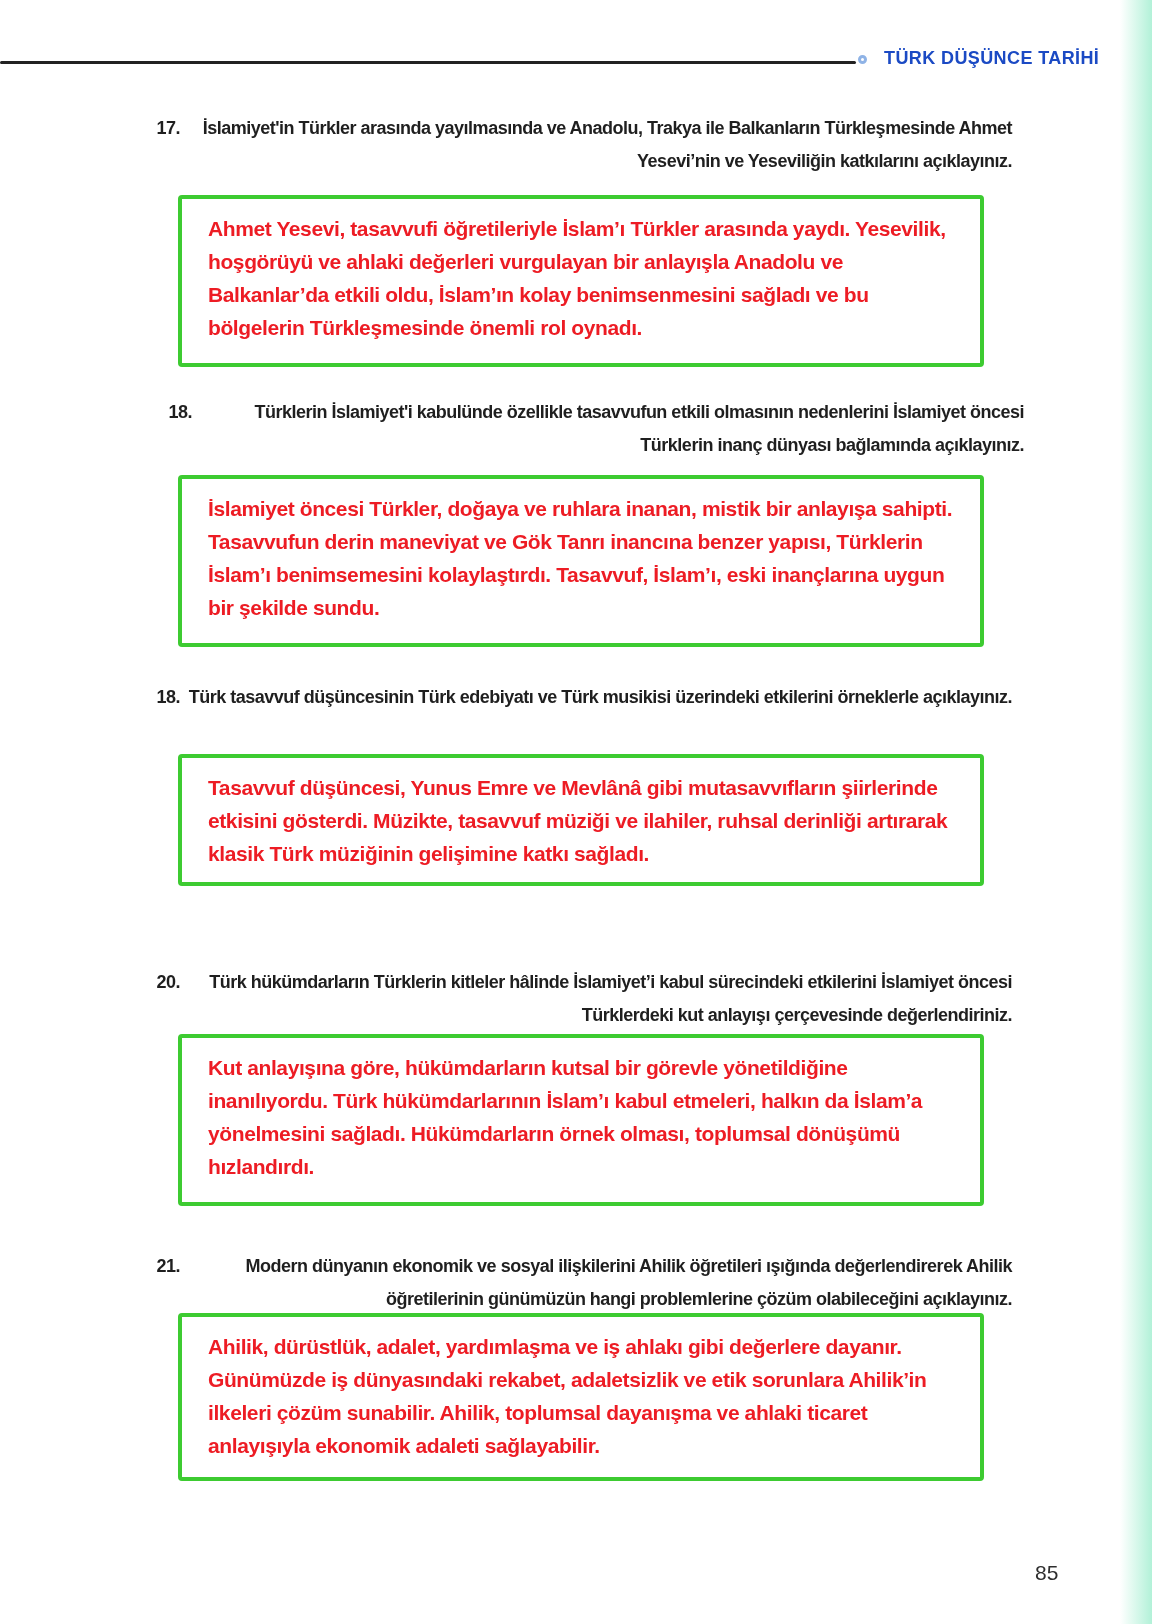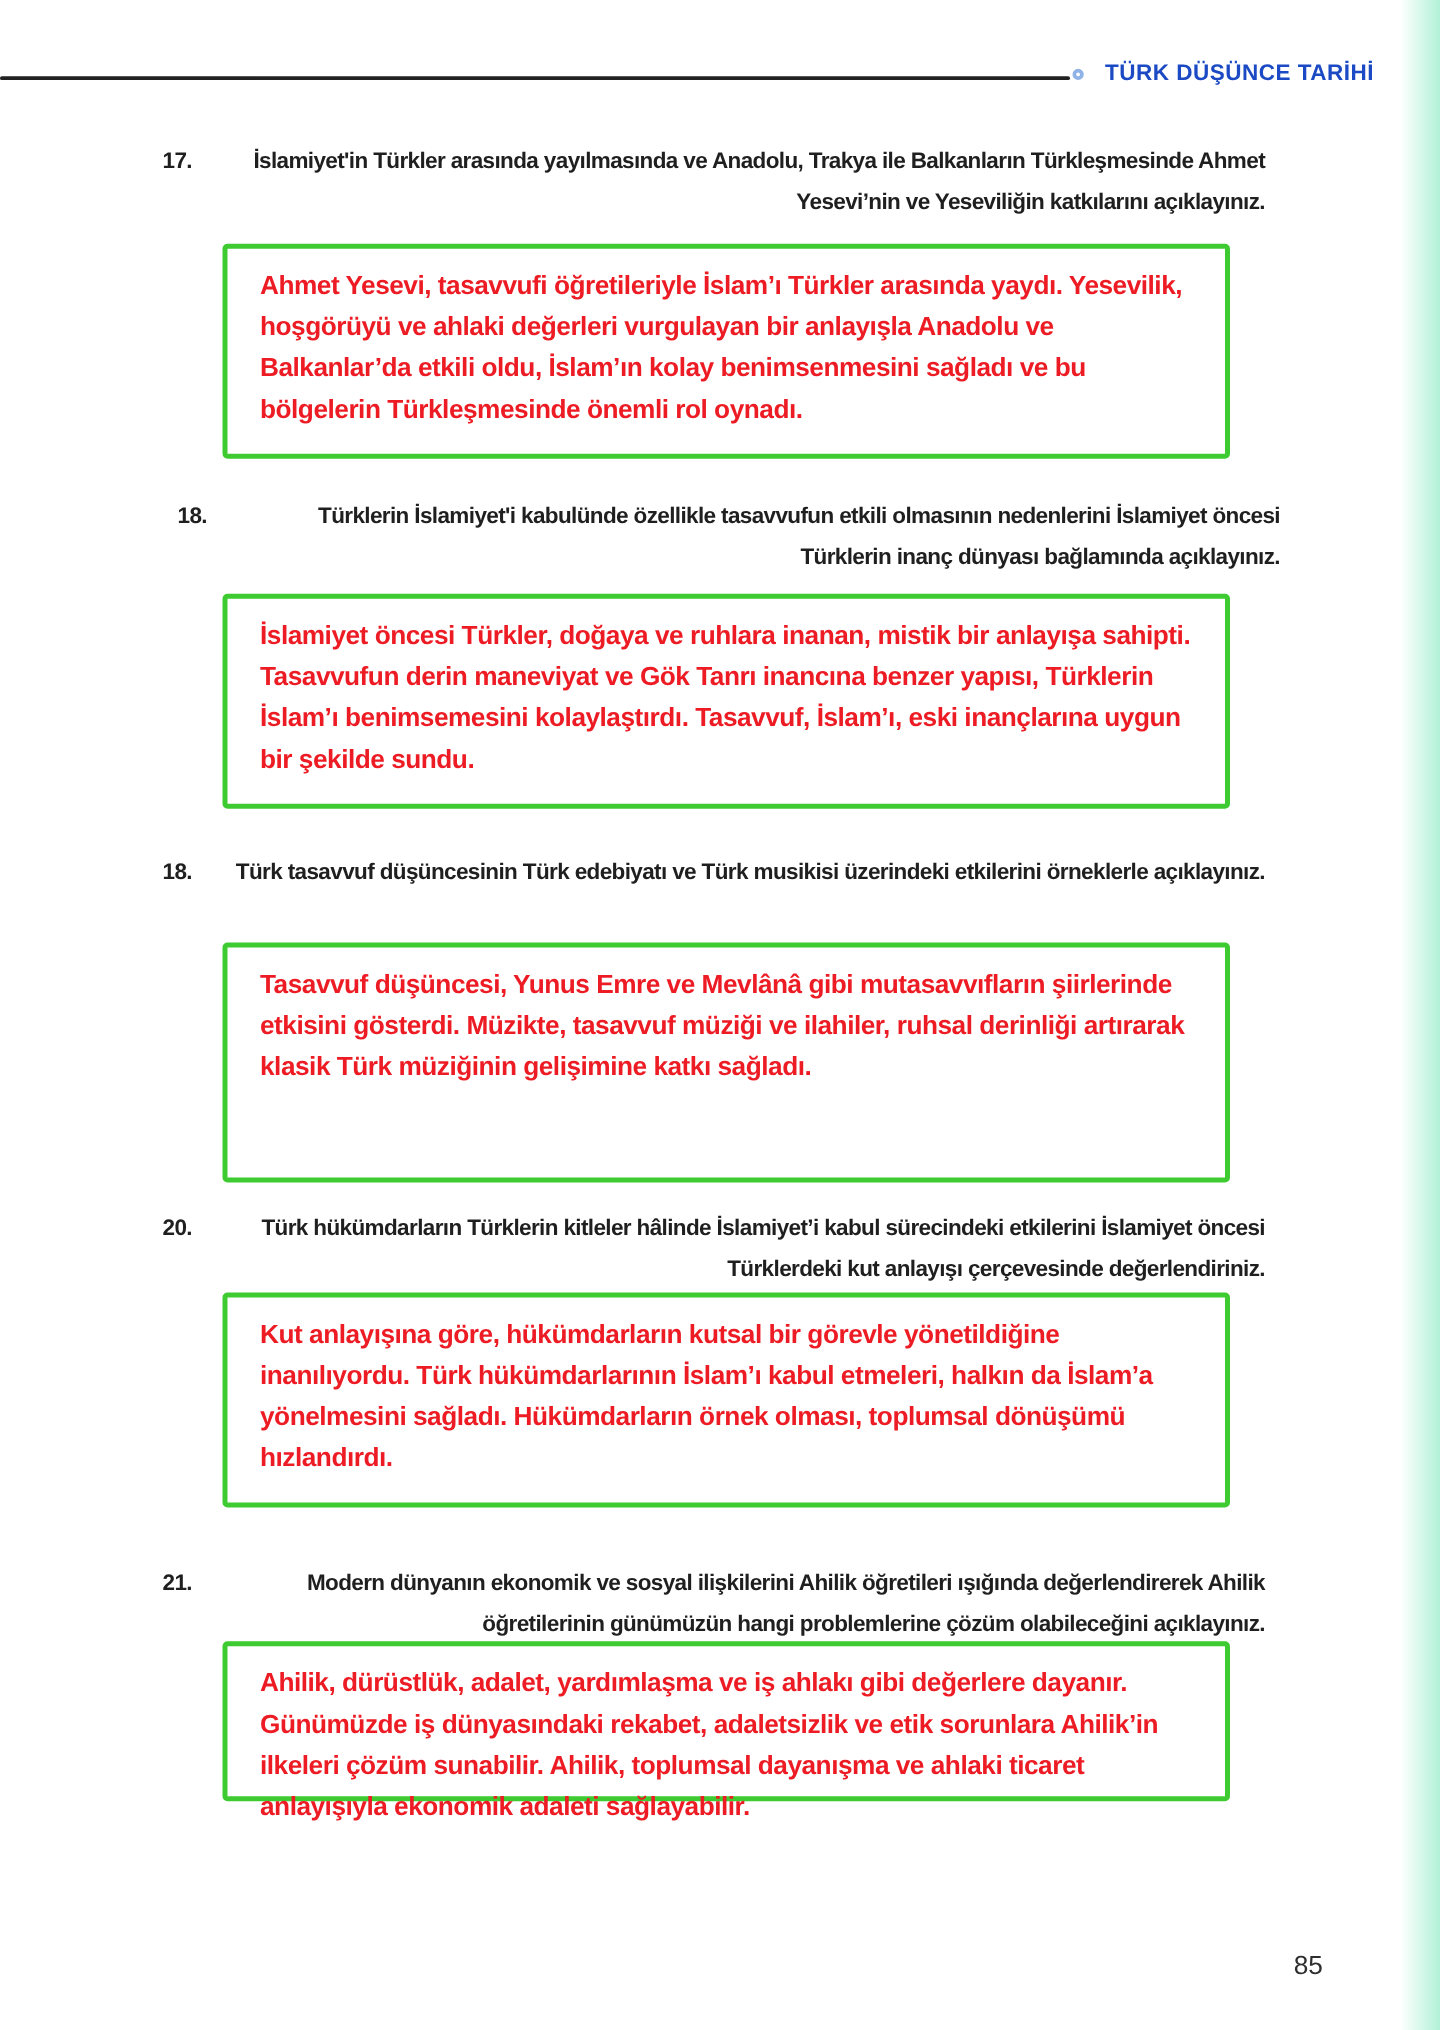--- a/index.html
+++ b/index.html
@@ -37,38 +37,38 @@
     position:absolute;top:48px;left:884px;
     font-size:18px;font-weight:700;letter-spacing:0.4px;
     color:var(--title_blue);white-space:nowrap;
   }
   .q-row{
     position:absolute;left:130px;width:886px;
     display:flex;align-items:flex-start;
     color:var(--text_dark);
     font-size:18px;font-weight:700;line-height:33px;letter-spacing:-0.5px;
   }
-  .q-num{flex:none;width:50px;}
+  .q-num{flex:none;width:50px;text-align:right;}
   .q-text{width:832px;text-align:right;}
   .answer-box{
     position:absolute;left:178px;width:806px;
     background:#ffffff;
     border:4px solid var(--box_green);
     border-radius:4px;
     padding:13px 24px 0 26px;
   }
   .a-text{
     color:var(--answer_red);
     font-size:21px;font-weight:700;line-height:33px;letter-spacing:-0.4px;
   }
   #q17-row{top:112px;}  #a17-box{top:195px;height:172px;}
   #q18-row{top:396px;margin-left:12px;}  #a18-box{top:475px;height:172px;}
-  #q19-row{top:681px;}  #a19-box{top:754px;height:192px;}
+  #q19-row{top:681px;}  #a19-box{top:754px;height:132px;}
   #q20-row{top:966px;}  #a20-box{top:1034px;height:172px;}
-  #q21-row{top:1250px;} #a21-box{top:1313px;height:128px;}
+  #q21-row{top:1250px;} #a21-box{top:1313px;height:168px;}
   .page-number{
     position:absolute;top:1561px;left:1035px;
     font-size:21px;font-weight:400;color:#2e2e2e;
   }
 </style>
 </head>
 <body>
 
 <div class="page">
 

